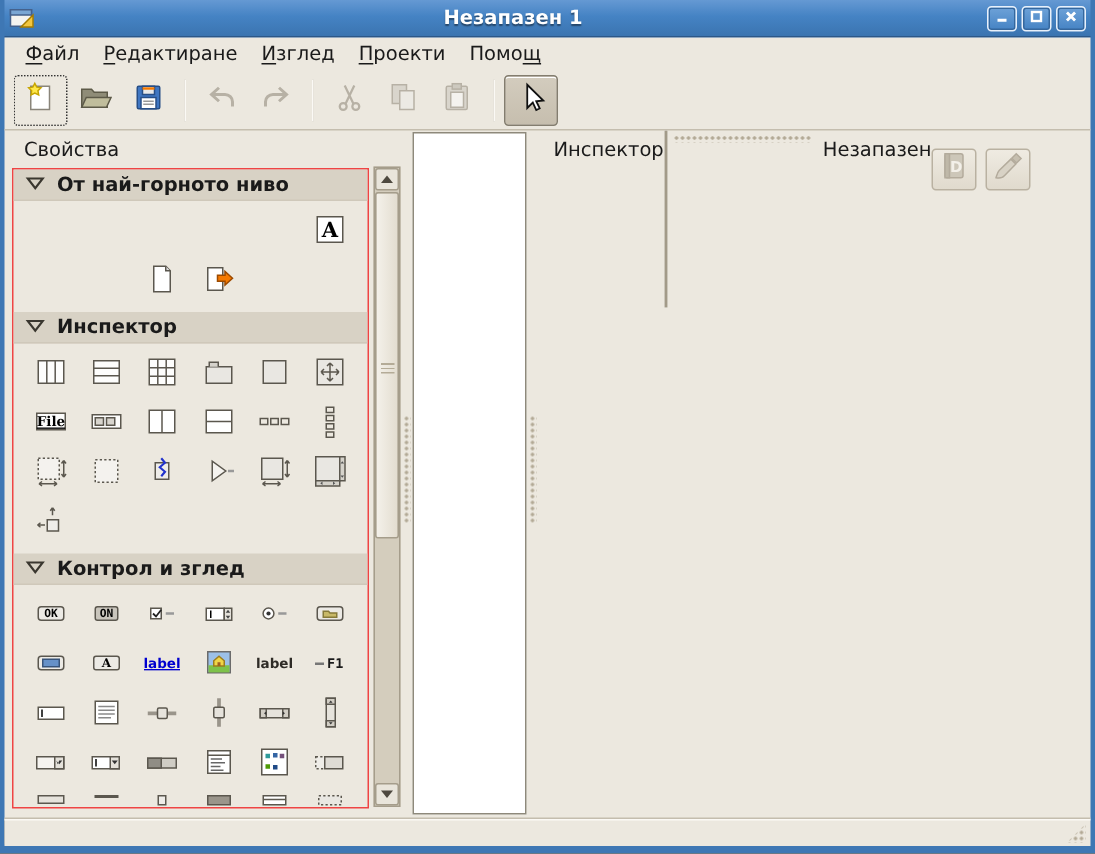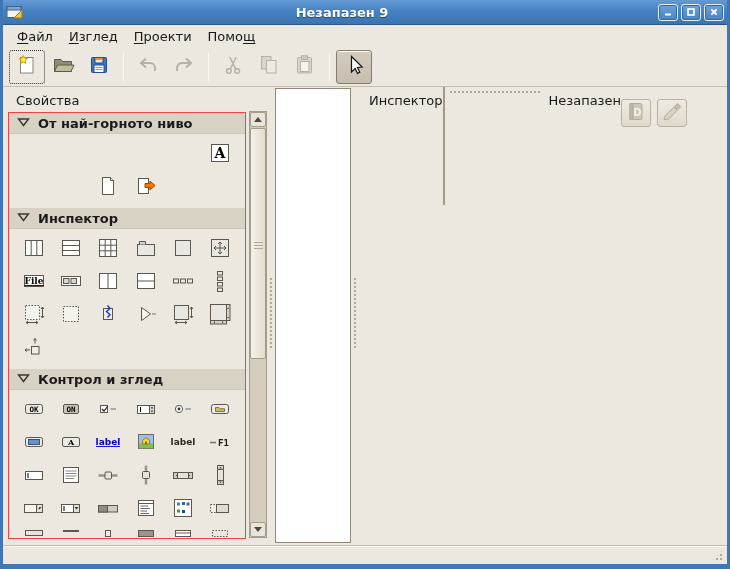--- a/index.html
+++ b/index.html
@@ -108,21 +108,21 @@
 
 <div class="window">
   <div class="titlebar">
     <span class="win-icon">
       <svg width="18" height="17" viewBox="0 0 18 17">
           <rect x="1" y="2.5" width="14" height="11" fill="#f5f4f0" stroke="#44618c"></rect>
           <rect x="1" y="2.5" width="14" height="3.5" fill="#7ba7d4" stroke="#44618c"></rect>
           <path d="M8 14 L16 6 L16 14 Z" fill="#f3c63f" stroke="#a67c00"></path>
         </svg>
     </span>
-    <span class="title">Незапазен 9</span>
+    <span class="title">Незапазен 1</span>
     <span class="win-controls" id="win-controls">
         <button class="wc-btn">
           <span><svg width="10" height="10" viewBox="0 0 10 10">
               <line x1="2" y1="7.5" x2="8" y2="7.5" stroke="#fff" stroke-width="2"></line>
             </svg></span>
         </button>
         <button class="wc-btn">
           <span><svg width="10" height="10" viewBox="0 0 10 10">
               <rect x="2" y="2" width="6" height="6" fill="none" stroke="#fff" stroke-width="1.6"></rect>
             </svg></span>
@@ -131,20 +131,21 @@
           <span><svg width="10" height="10" viewBox="0 0 10 10">
               <path d="M2.3 2.3 L7.7 7.7 M7.7 2.3 L2.3 7.7" stroke="#fff" stroke-width="1.9"></path>
             </svg></span>
         </button>
       </span>
   </div>
 
   <div class="app">
     <div class="menubar" id="menubar">
         <span class="menu-item"><u>Ф</u>айл</span>
+        <span class="menu-item"><u>Р</u>едактиране</span>
         <span class="menu-item"><u>И</u>зглед</span>
         <span class="menu-item"><u>П</u>роекти</span>
         <span class="menu-item">Помо<u>щ</u></span>
       </div>
 
     <div class="toolbar" id="toolbar">
         <button class="tb-btn focused">
           <span><svg width="24" height="24" viewBox="0 0 24 24">
               <rect x="5.5" y="4.5" width="12.5" height="15.5" fill="#fff" stroke="#8a857a"></rect>
               <path d="M8.2 2.6 l1.3 2.5 2.8.4 -2 2 .5 2.8 -2.6-1.3 -2.5 1.3 .4-2.8 -2-2 2.8-.4 z" fill="#ffe84a" stroke="#c7a500"></path>

